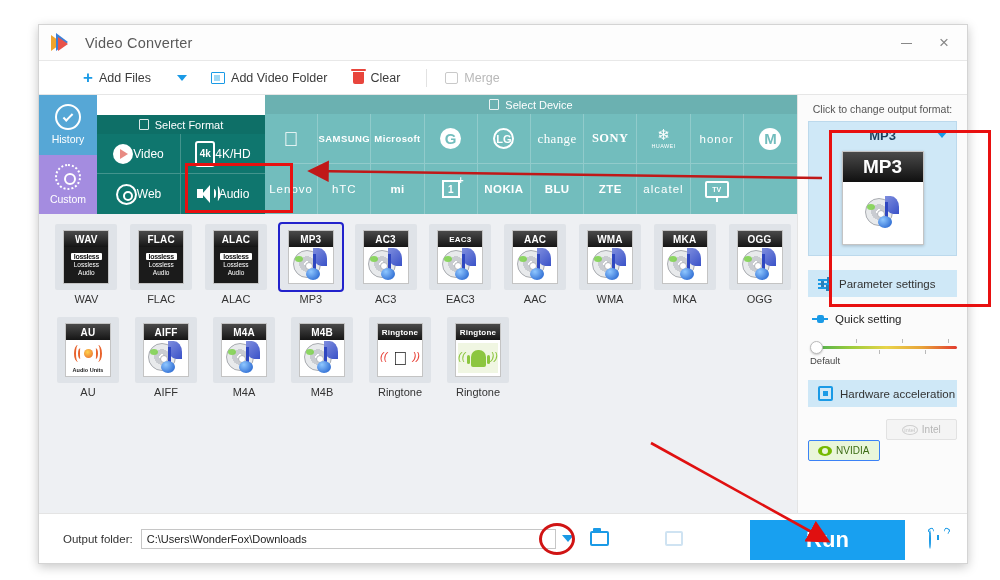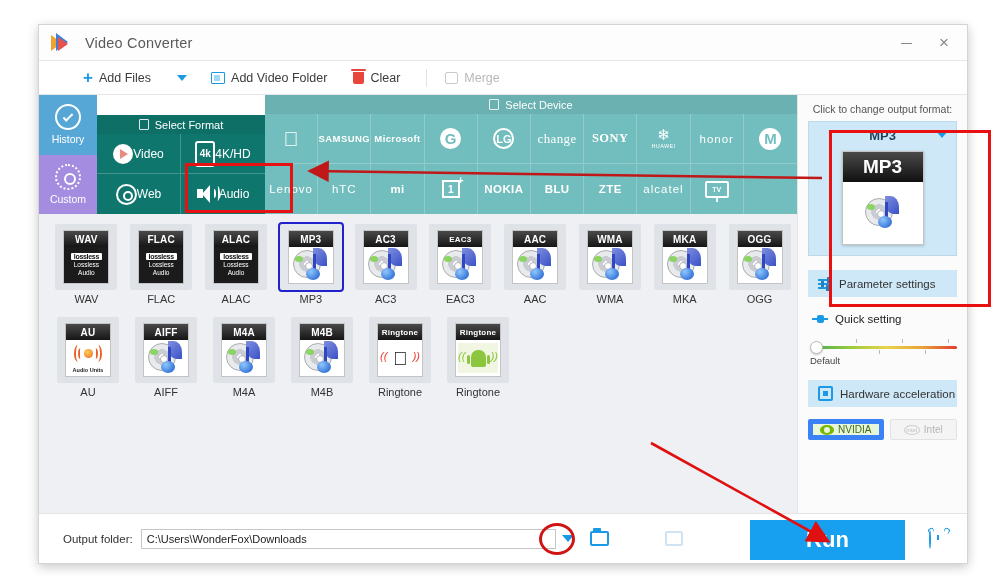--- a/index.html
+++ b/index.html
@@ -222,21 +222,21 @@
   .slider-track .bar{ position:absolute; left:6px; right:0; top:5px; height:3px;
     background:linear-gradient(to right,#4caf50,#9ccc3c,#e8d44a,#e8a43a,#e23b2e); border-radius:2px;}
   .slider-track .knob{ position:absolute; left:0; top:0; width:13px;height:13px;border-radius:50%;
     background:#fff;border:1px solid #bbb; box-shadow:0 1px 2px rgba(0,0,0,.2);}
   .slider-track .tk{ position:absolute; top:-2px; width:1px;height:4px;background:#b9b9b9;}
   .slider-track .tkb{ position:absolute; top:9px; width:1px;height:4px;background:#b9b9b9;}
   .slider-lbl{ font-size:9.5px; color:#444; margin-top:2px; }
   .hw-row{ margin-top:12px; display:flex; gap:6px; }
   .hw-chip{ flex:1; height:21px; display:flex; align-items:center; justify-content:center; gap:4px;
     font-size:10px; border-radius:2px; }
-  .hw-chip.nv{ background:#eaf6da; color:#3c6b14; border:5px solid #3b82f6; }
+  .hw-chip.nv{ background:#eaf6da; color:#3c6b14; border:1px solid #3b82f6;margin-top:21px; }
   .hw-chip.it{ background:#f4f4f4; color:#b5b5b5; border:1px solid #e2e2e2; }
   .nv-eye{ width:14px;height:10px;border-radius:50%;background:#76b900;position:relative;}
   .nv-eye:after{content:"";position:absolute;left:4px;top:2px;width:6px;height:6px;border-radius:50%;background:#eaf6da;}
   .it-eye{ width:16px;height:10px;border-radius:50%;border:1px solid #cfcfcf;color:#c4c4c4;font-size:6px;
            display:flex;align-items:center;justify-content:center;}
   .chip-ico{ width:15px;height:15px;border:2px solid #1a9ae6;border-radius:2px;position:relative;}
   .chip-ico:after{content:"";position:absolute;left:3px;top:3px;width:5px;height:5px;background:#1a9ae6;}
 
   
   #bottom{ height:50px; flex:0 0 50px; background:#fff; border-top:1px solid #e4e4e4;

